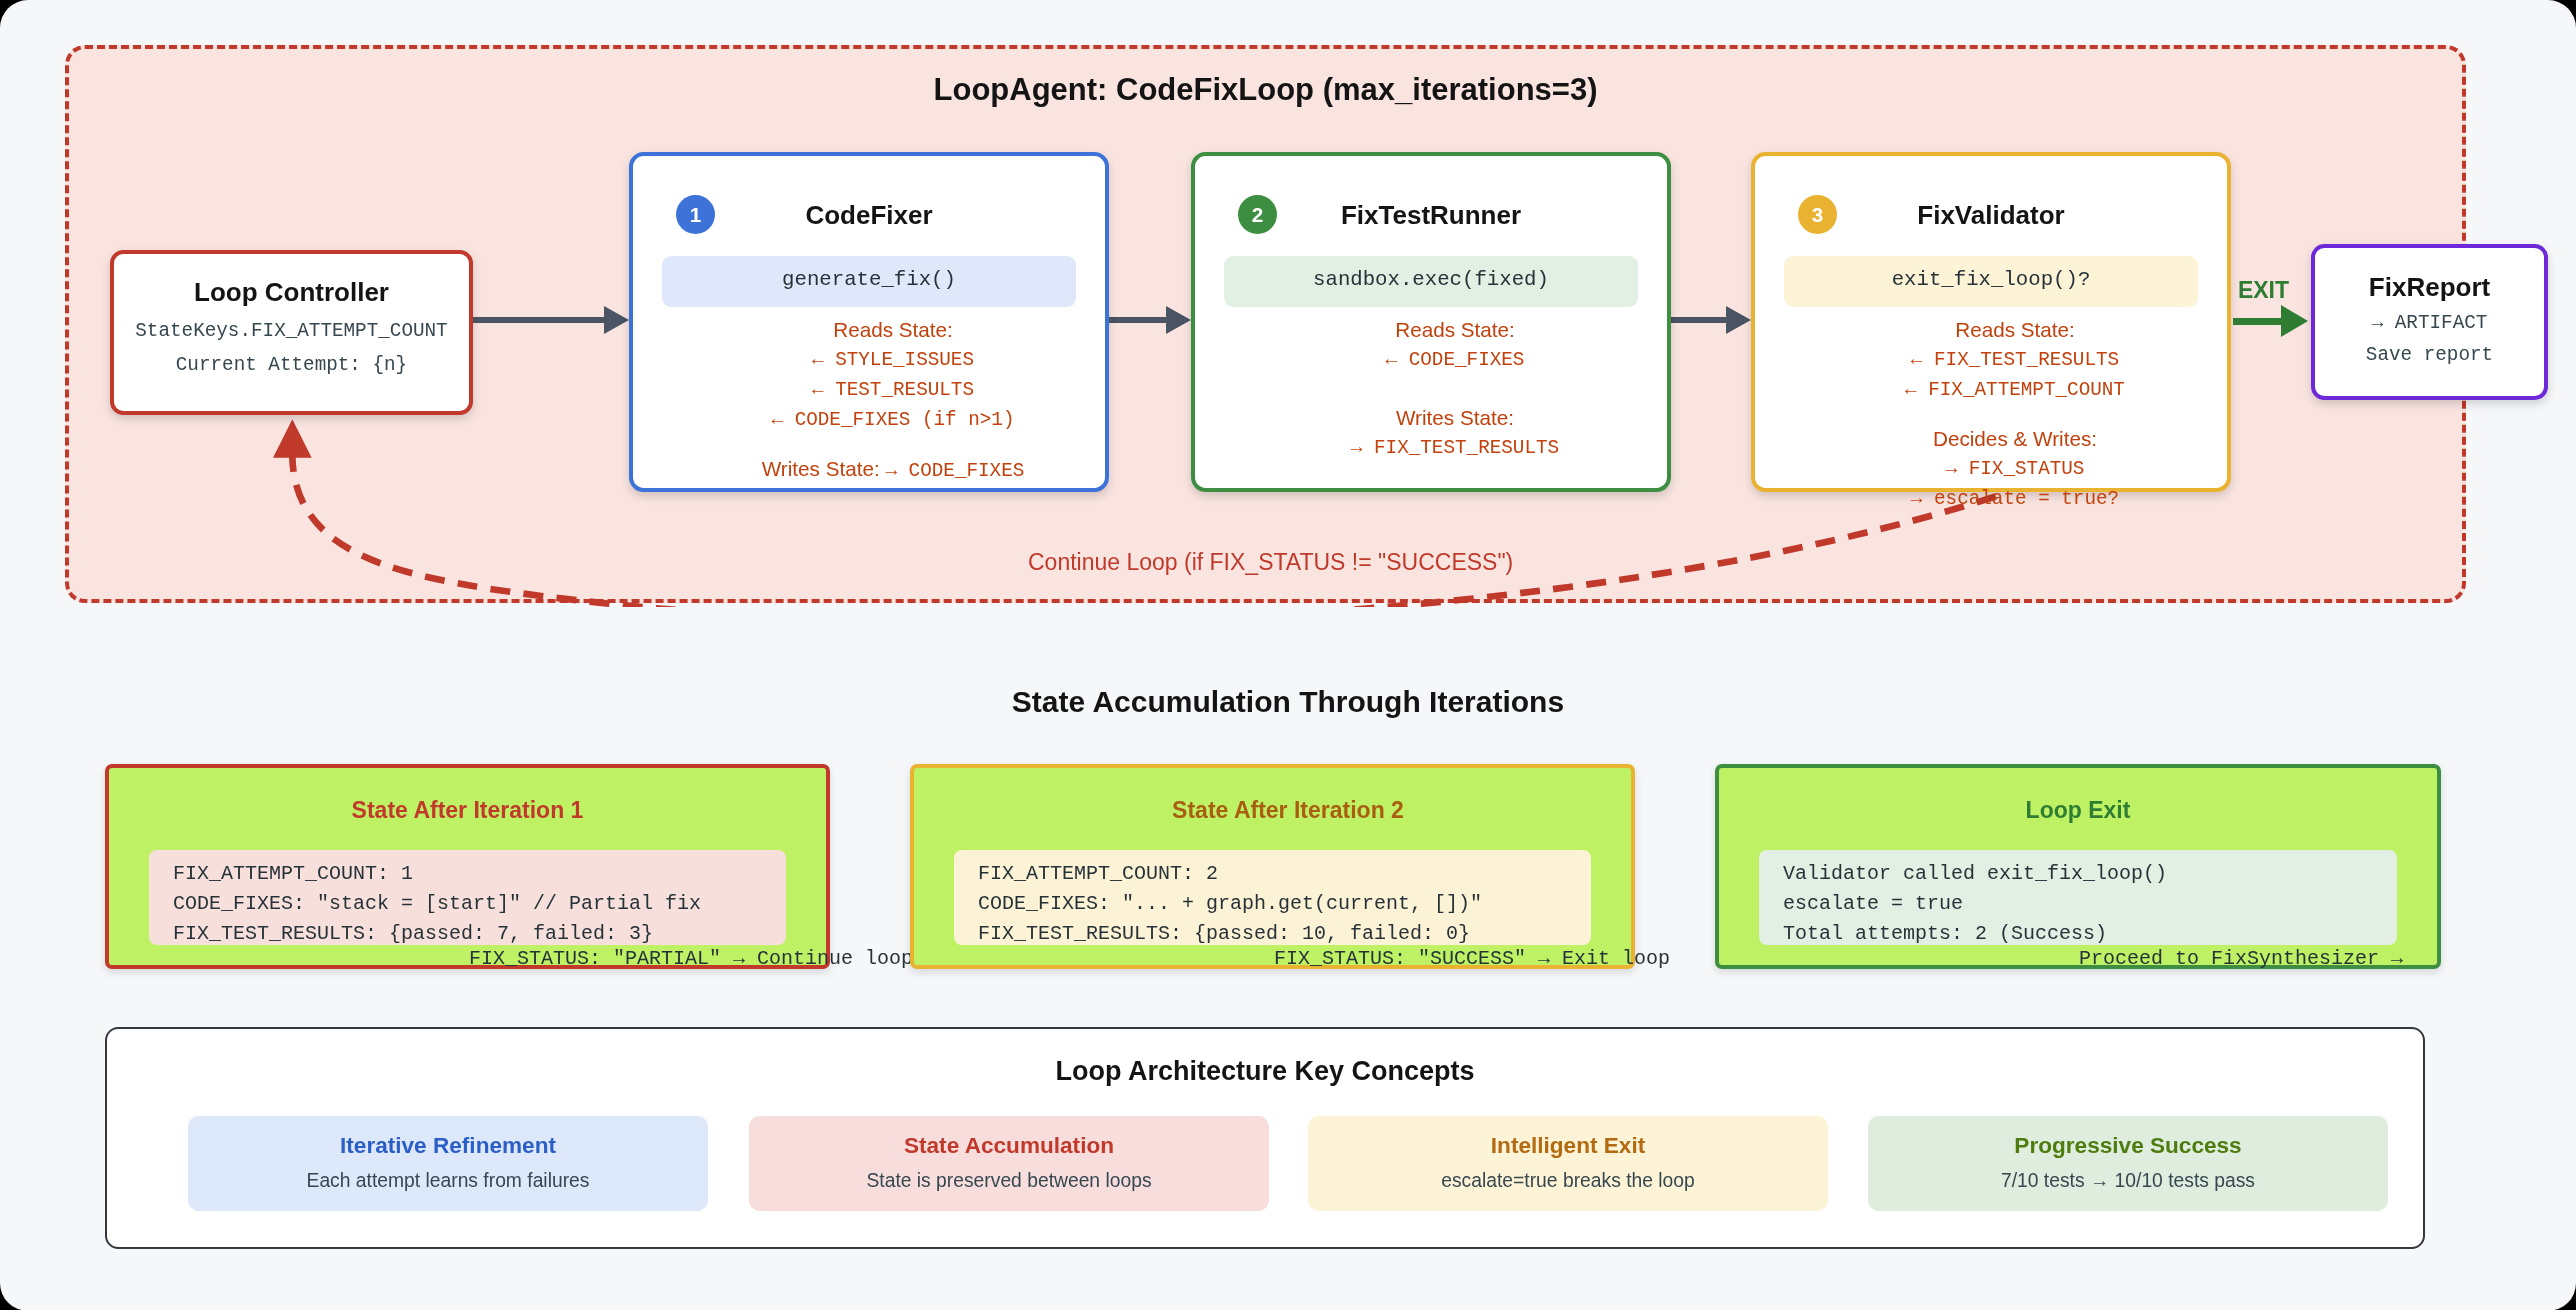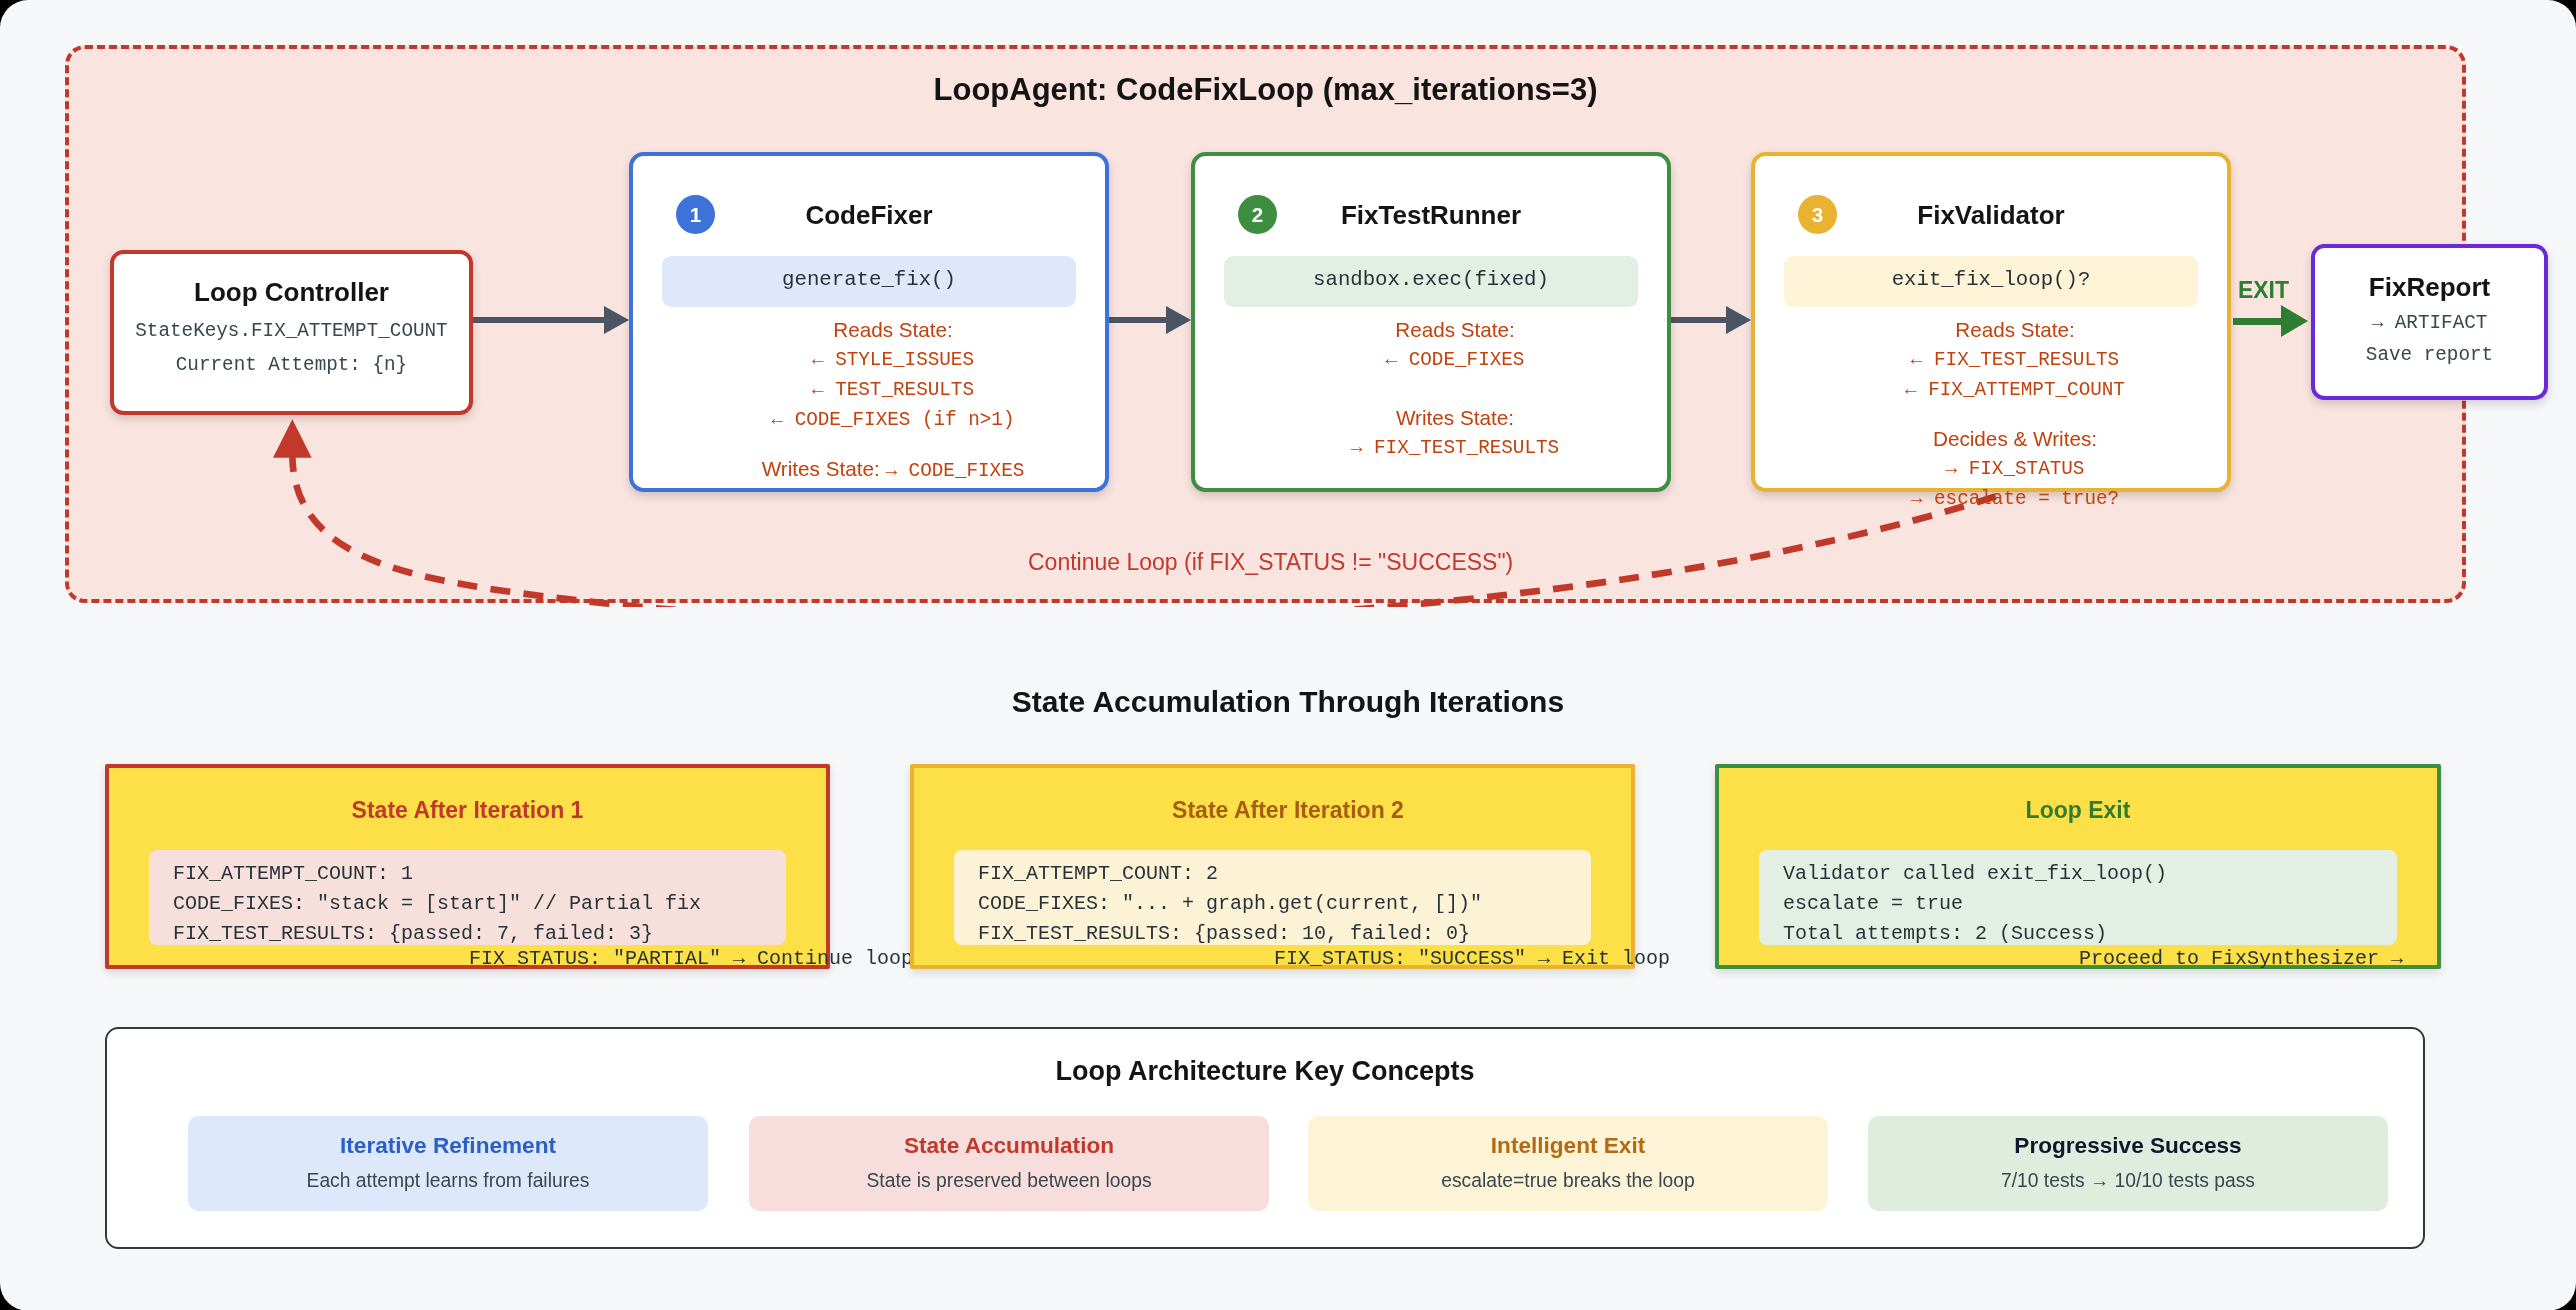--- a/index.html
+++ b/index.html
@@ -49,22 +49,22 @@
   .exit-arrow{position:absolute;left:2164px;top:269px;width:48px;height:7.3px;background:#2e7d32;}
   .exit-arrow::after{content:"";position:absolute;right:-27px;top:-12.7px;border-left:27px solid #2e7d32;
     border-top:16px solid transparent;border-bottom:16px solid transparent;}
   .exit-label{position:absolute;left:2148px;top:228px;width:93px;text-align:center;
     font-size:23px;font-weight:bold;color:#2e7d32;}
   .continue-label{position:absolute;left:959px;top:500px;font-size:23px;color:#c0392b;z-index:2;}
   .loopback-svg{position:absolute;left:0;top:0;width:2401px;height:558px;pointer-events:none;}
 
   
   .state-title{position:absolute;left:0;right:0;top:685px;text-align:center;font-size:30px;font-weight:bold;color:#141414;}
-  .state-box{position:absolute;top:764px;width:725px;height:205px;background:#fde047;box-sizing:border-box;
-    border-radius:2px;box-shadow:0 3.3px 8px rgba(0,0,0,0.12);}
+  .state-box{position:absolute;top:764px;width:725px;height:205px;background:#bef264;box-sizing:border-box;
+    border-radius:7px;box-shadow:0 3.3px 8px rgba(0,0,0,0.12);}
   .state-box .s-title{margin-top:29px;text-align:center;font-size:23px;font-weight:bold;}
   .state-box .code{position:absolute;left:40px;right:40px;top:82px;height:95px;border-radius:8px;
     padding:8.7px 0 0 24px;box-sizing:border-box;}
   .state-box .code div{font-family:"Liberation Mono",monospace;font-size:20px;line-height:30px;color:#263238;white-space:pre;}
   .state-box .footer{position:absolute;left:360px;top:179px;font-family:"Liberation Mono",monospace;
     font-size:20px;color:#263238;white-space:nowrap;}
   .state-box.red{border:4px solid #c0392b;}
   .state-box.red .s-title{color:#c0392b;}
   .state-box.red .code{background:#f7e0dc;}
   .state-box.amber{border:4px solid #eab231;}
@@ -77,21 +77,21 @@
   
   .concepts{position:absolute;left:105px;top:1027px;width:2320px;height:222px;background:#fff;box-sizing:border-box;
     border:2.7px solid #34383d;border-radius:13.3px;}
   .concepts .k-title{margin-top:27px;text-align:center;font-size:27px;font-weight:bold;color:#141414;}
   .card{position:absolute;top:87px;width:520px;height:95px;border-radius:10.7px;text-align:center;}
   .card .card-title{margin-top:17.3px;font-size:22.6px;font-weight:bold;}
   .card .card-sub{margin-top:10.7px;font-size:19.3px;color:#37474f;}
   .card.c-blue{background:#dee8fb;}  .card.c-blue .card-title{color:#2b5fc7;}
   .card.c-pink{background:#f7dedd;}  .card.c-pink .card-title{color:#c0392b;}
   .card.c-yellow{background:#fdf3d6;}.card.c-yellow .card-title{color:#b36a11;}
-  .card.c-green{background:#dfedde;} .card.c-green .card-title{color:#0f172a;}
+  .card.c-green{background:#dfedde;} .card.c-green .card-title{color:#4d7c0f;}
 </style>
 </head>
 <body>
 
 <div class="screen">
 
   <div class="loop-container">
     <div class="loop-title">LoopAgent: CodeFixLoop (max_iterations=3)</div>
 
     <svg class="loopback-svg" viewBox="0 0 3605 838">

